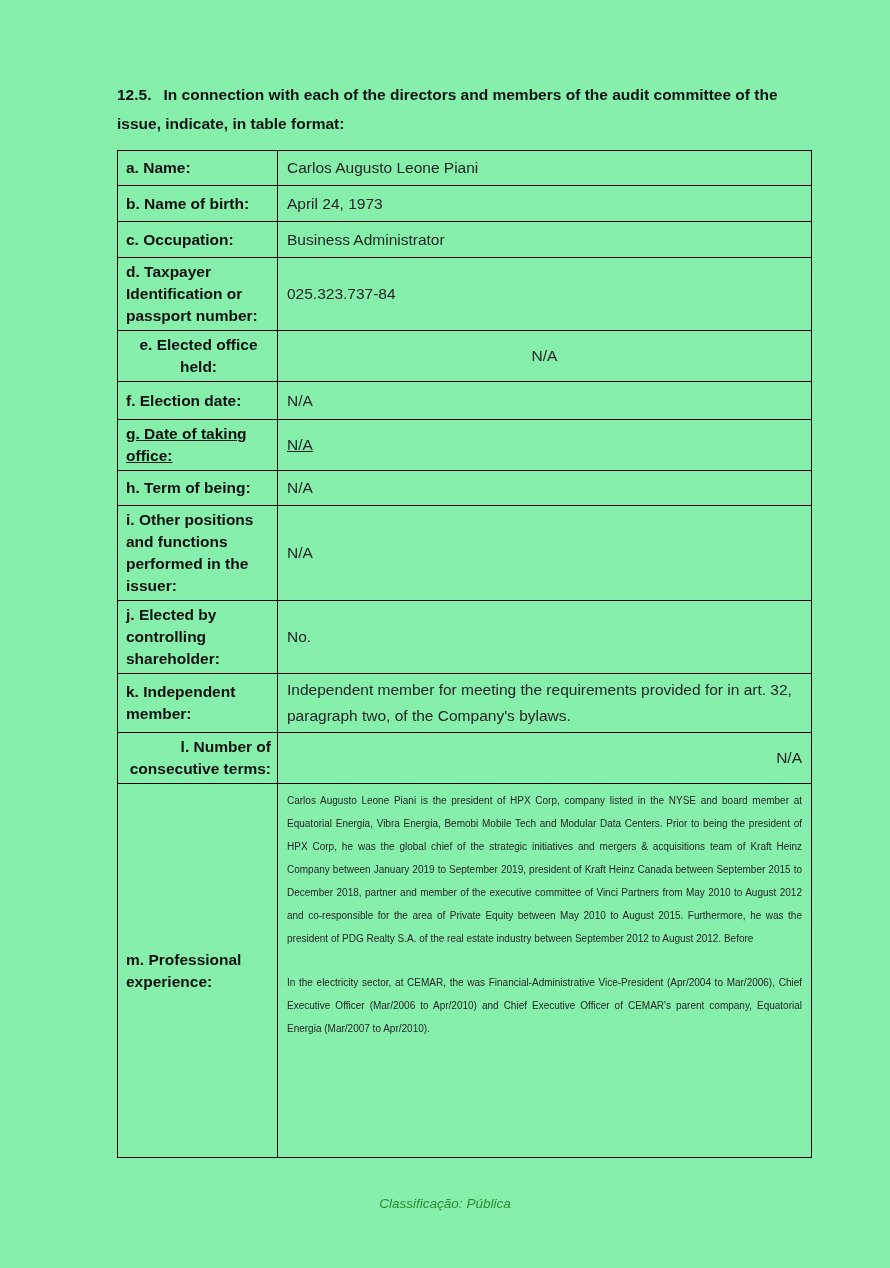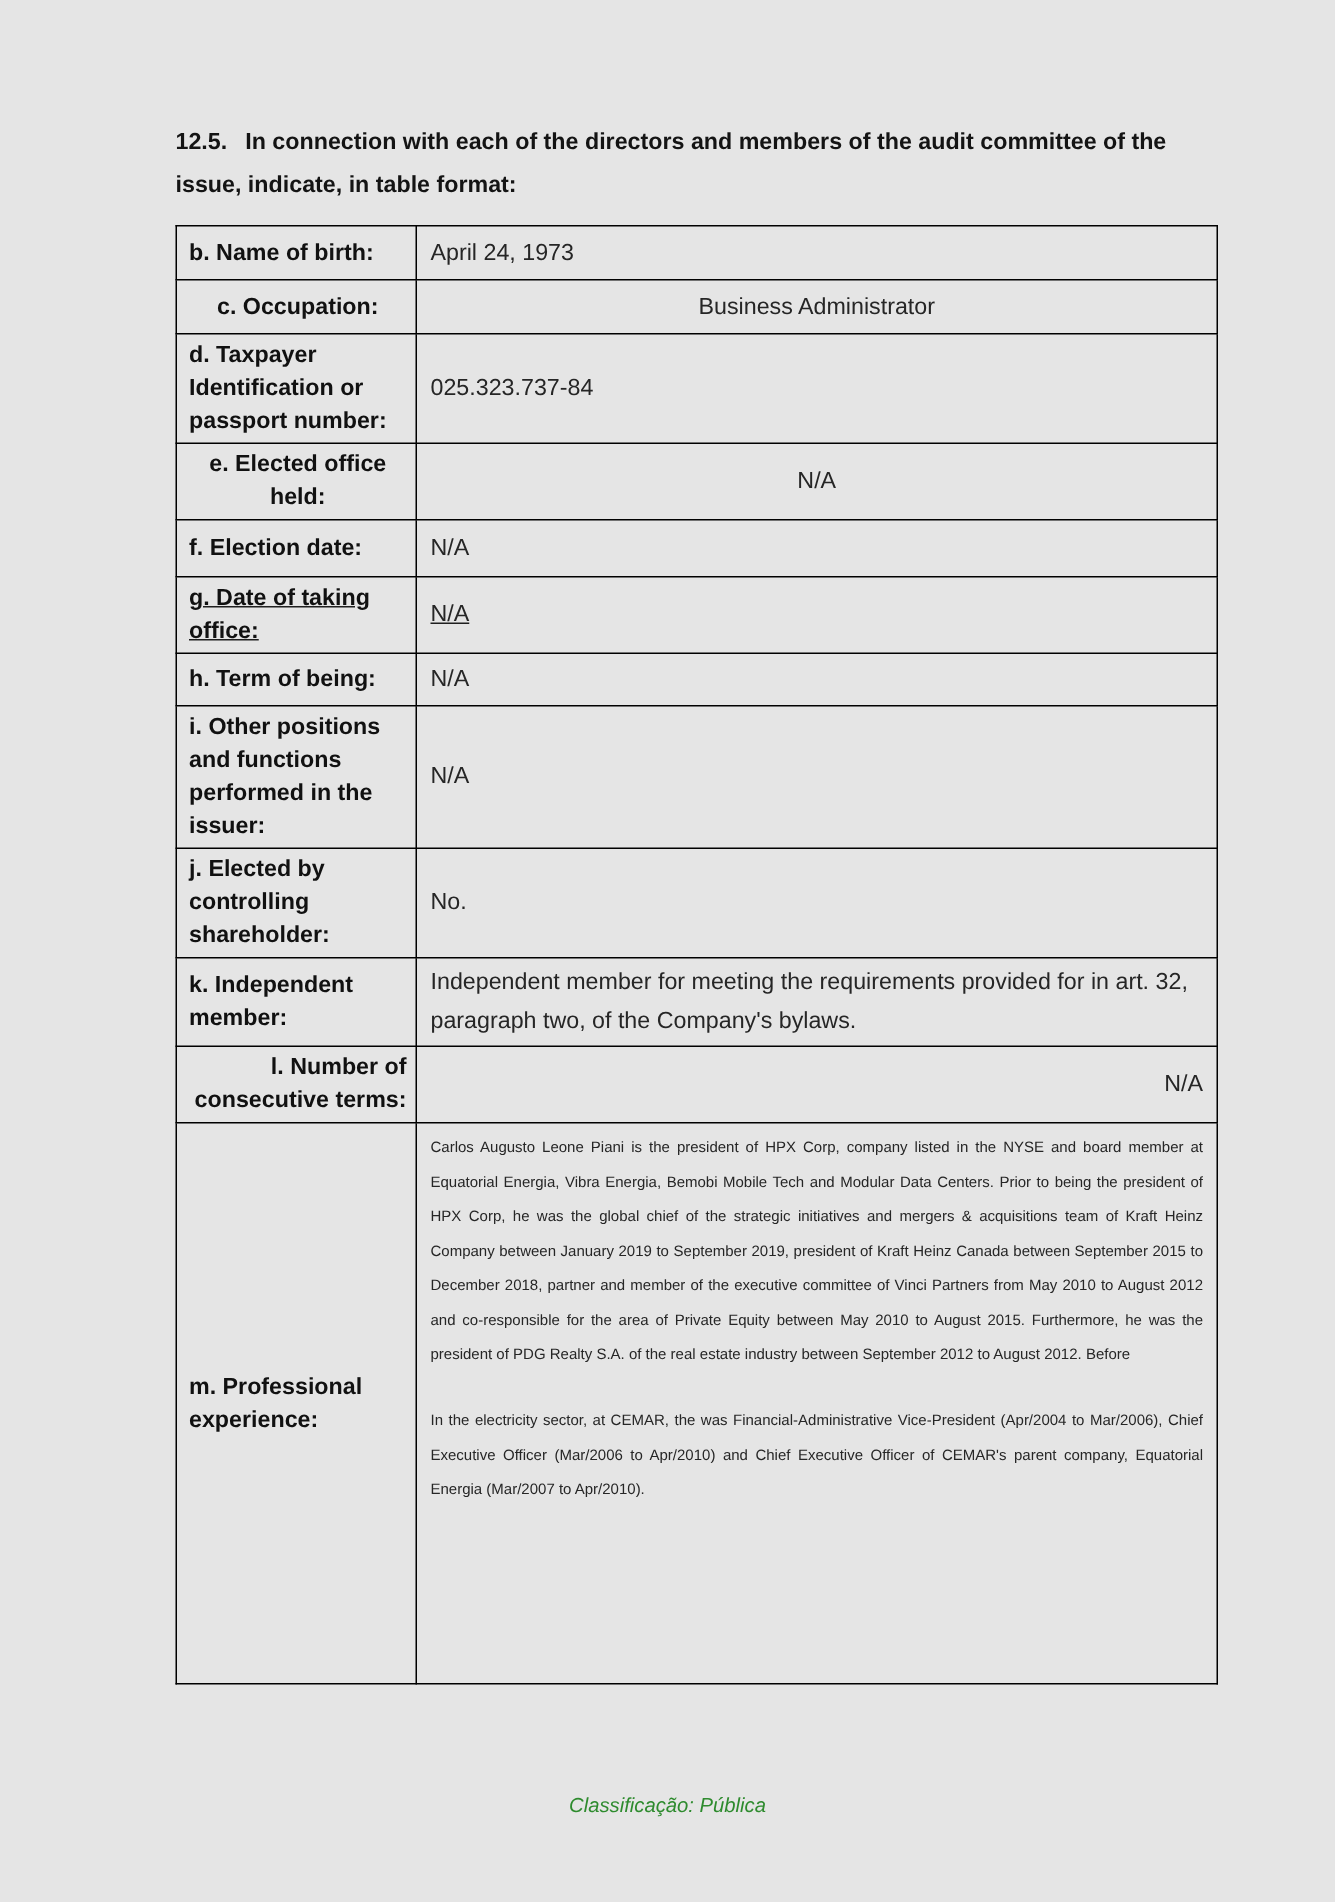--- a/index.html
+++ b/index.html
@@ -1,21 +1,21 @@
 <!DOCTYPE html>
 <html><head>
 <meta charset="utf-8">
 <style>
   * { box-sizing: border-box; margin: 0; padding: 0; }
   html, body { background: #ffffff; }
   .page {
     position: relative;
     width: 890px;
     height: 1268px;
-    background: #e5e5e5;
+    background: #86efac;
     font-family: "Liberation Sans", sans-serif;
     color: #1f1f1f;
     overflow: hidden;
   }
   .heading {
     position: absolute;
     left: 117px;
     top: 80px;
     width: 694px;
     font-size: 15.5px;
@@ -49,21 +49,21 @@
   }
   td.val {
     width: 534px;
     color: #262626;
     line-height: 26px;
     padding: 3px 9px 3px 9px;
   }
   
   tr.r0  { height: 35px; }
   tr.r1  { height: 36px; }
-  tr.r2  { height: 36px; text-align: center; }
+  tr.r2  { height: 36px; }
   tr.r3  { height: 71px; }
   tr.r4  { height: 34px; text-align: center; }
   tr.r5  { height: 38px; }
   tr.r6  { height: 41px; text-decoration: underline; }
   tr.r7  { height: 35px; }
   tr.r8  { height: 70px; }
   tr.r9  { height: 70px; }
   tr.r10 { height: 48px; }
   tr.r11 { height: 48px; text-align: right; }
   tr.r12 { height: 374px; }
@@ -95,20 +95,24 @@
 
 <div class="page">
 
   <div class="heading">
     <span class="num">12.5.</span><span>In connection with each of the directors and members of the audit committee of the issue, indicate, in table format:</span>
   </div>
 
   <div class="doc-table-wrap">
     <table class="doc-table">
       <tbody>
+        <tr class="r0">
+          <td class="lbl">a. Name:</td>
+          <td class="val">Carlos Augusto Leone Piani</td>
+        </tr>
         <tr class="r1">
           <td class="lbl">b. Name of birth:</td>
           <td class="val">April 24, 1973</td>
         </tr>
         <tr class="r2">
           <td class="lbl">c. Occupation:</td>
           <td class="val">Business Administrator</td>
         </tr>
         <tr class="r3">
           <td class="lbl">d. Taxpayer Identification or passport number:</td>

